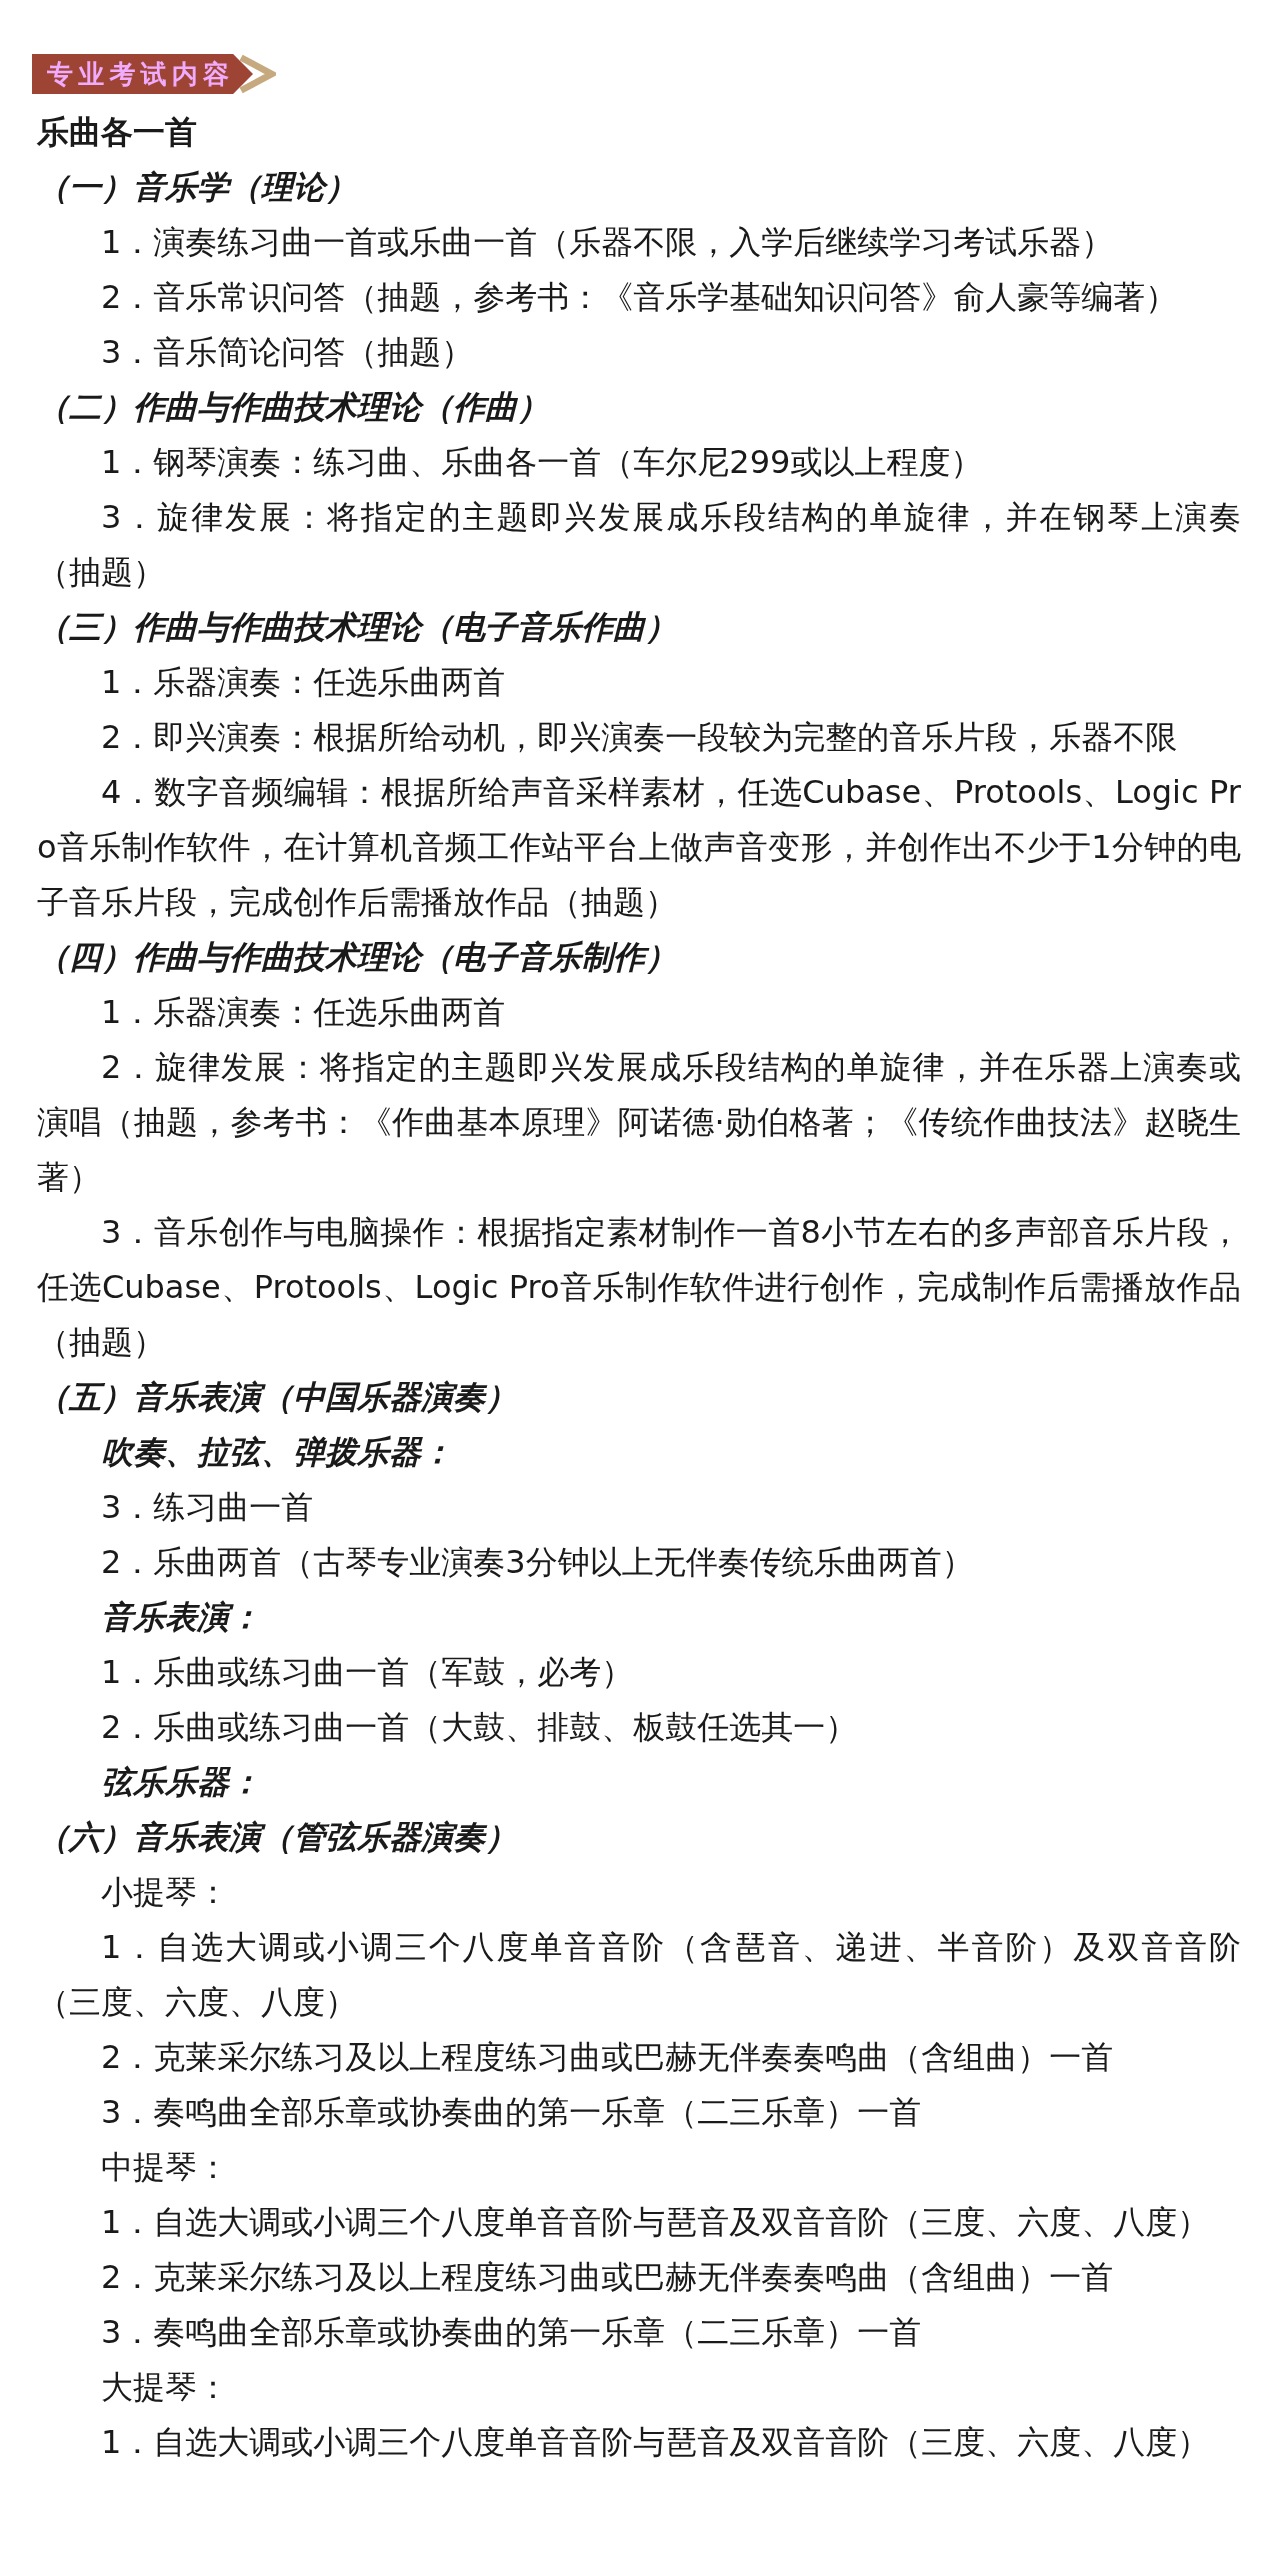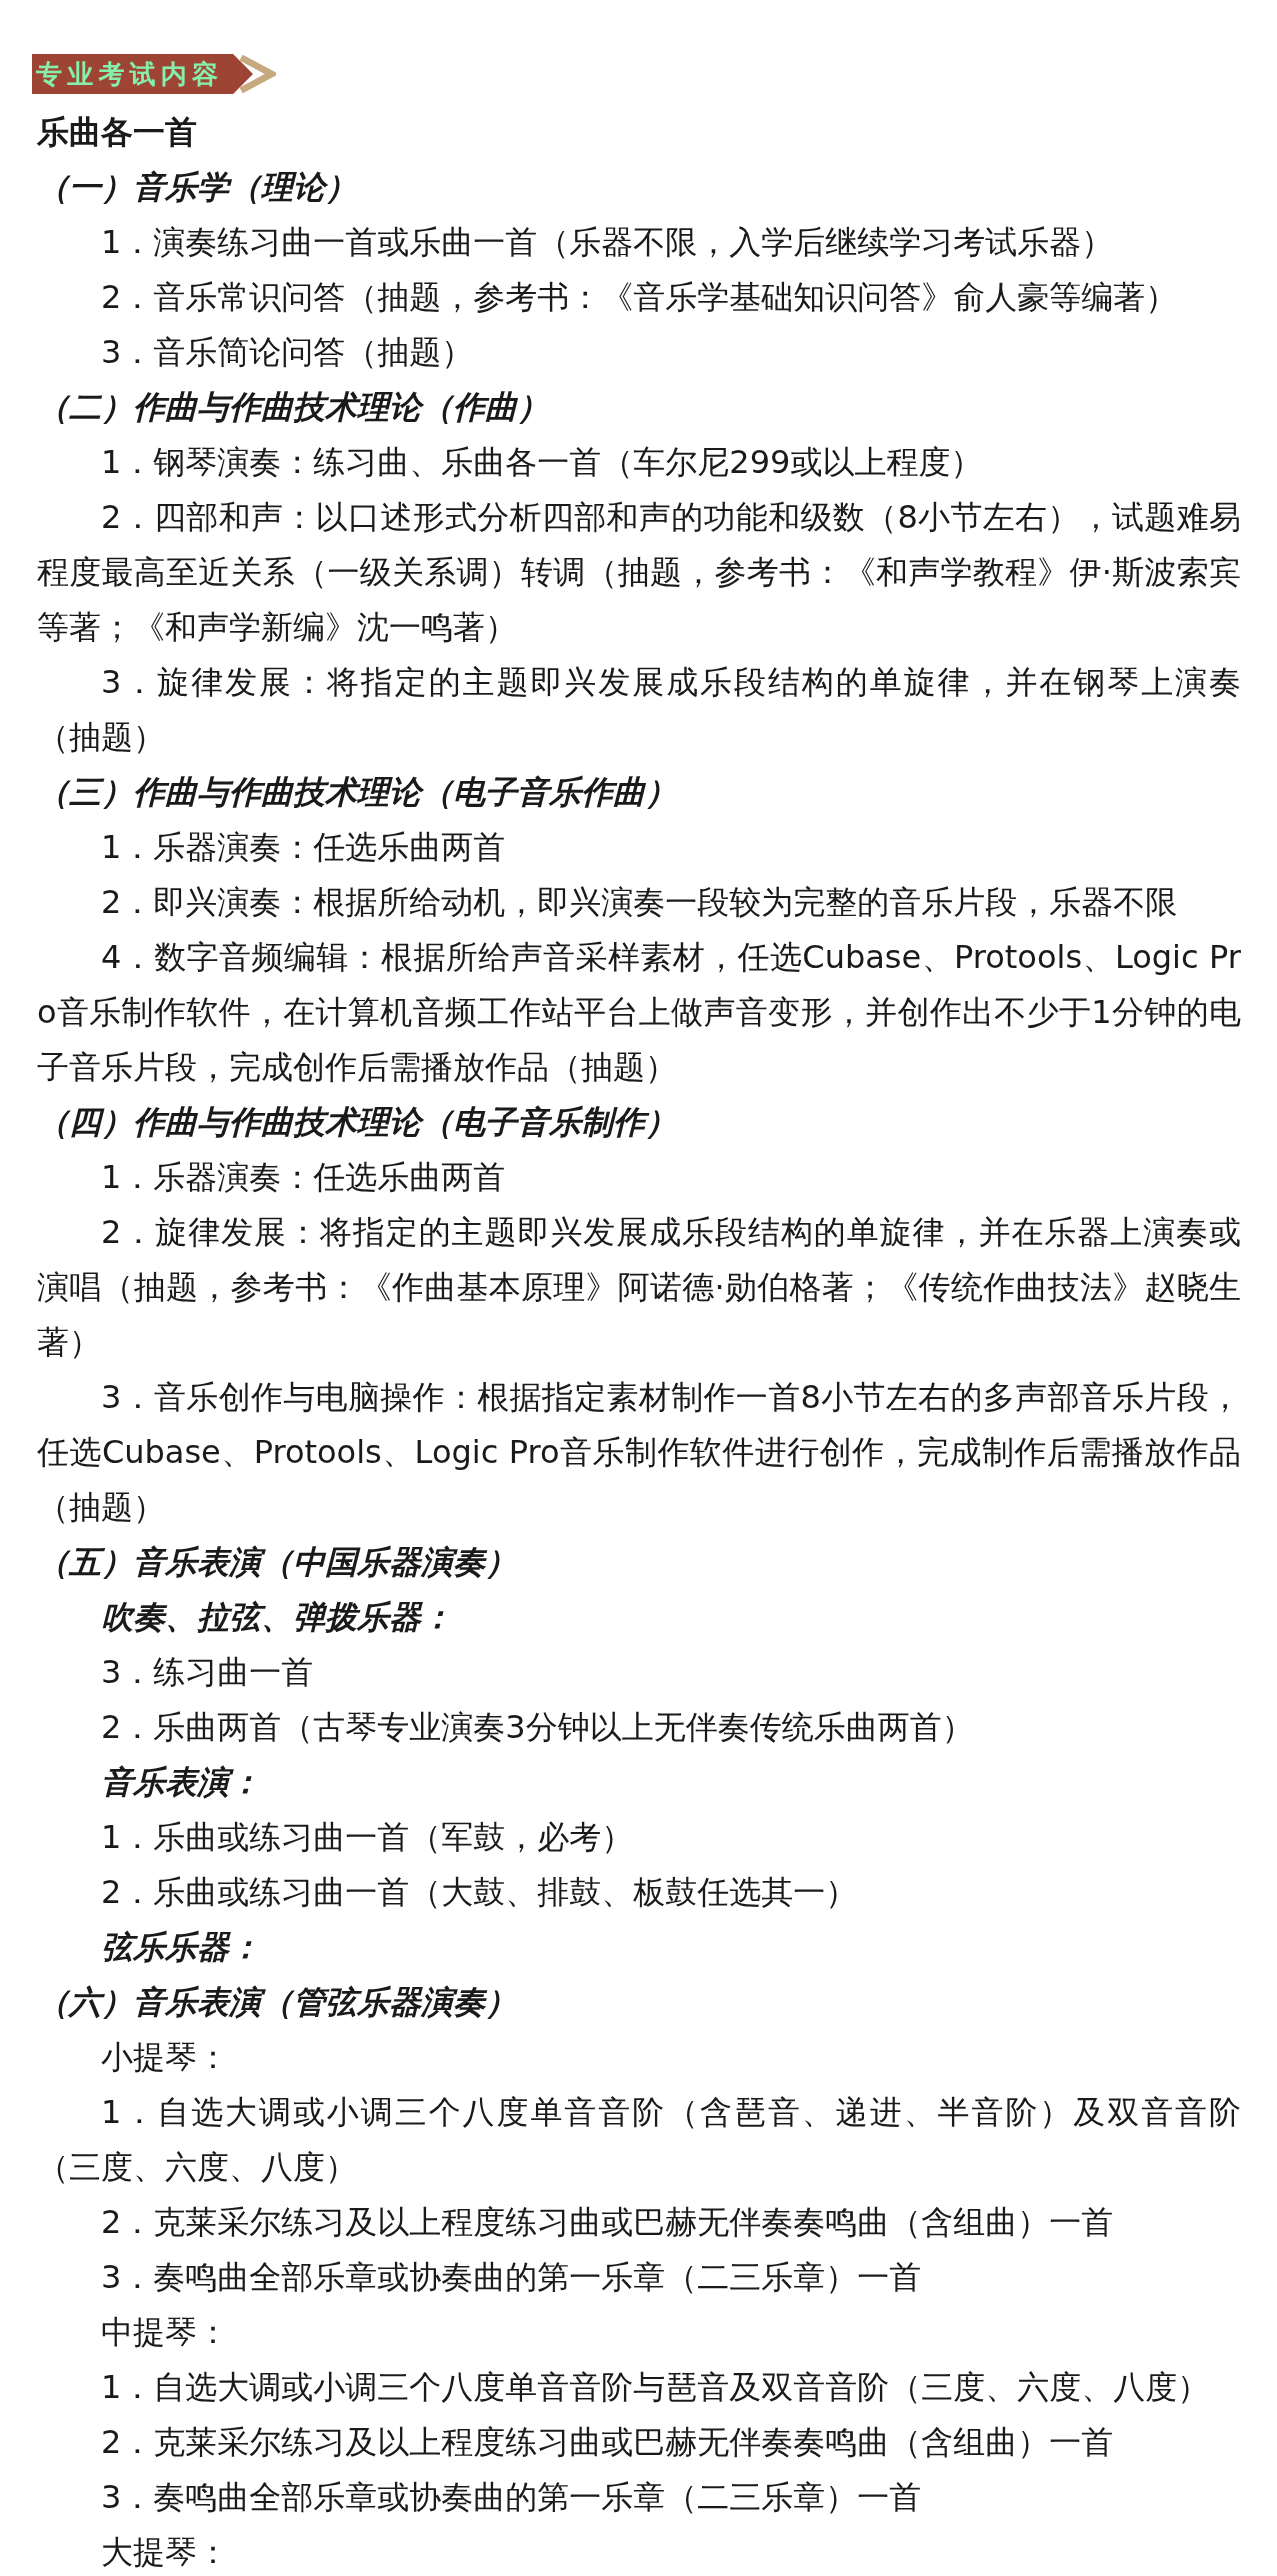--- a/index.html
+++ b/index.html
@@ -21,24 +21,24 @@
   .banner-red {
     position: absolute;
     left: 0; top: 0;
     width: 221px; height: 40px;
     background: #9E4434;
     clip-path: polygon(0 0, 91% 0, 100% 50%, 91% 100%, 0 100%);
   }
   .banner-red span {
     display: block;
     line-height: 40px;
-    padding-left: 4px;
+    padding-left: 15px;
     font-size: 26px;
     font-weight: bold;
-    color: #86efac;
+    color: #f0abfc;
     letter-spacing: 5.2px;
     white-space: nowrap;
   }
   .chevron {
     position: absolute;
     left: 207px; top: 0;
   }
   
   .content {
     margin: 11.3px 37px 0 37px;
@@ -73,21 +73,20 @@
   <section>
     <p class="h">（一）音乐学（理论）</p>
     <p class="indent">1．演奏练习曲一首或乐曲一首（乐器不限，入学后继续学习考试乐器）</p>
     <p class="indent">2．音乐常识问答（抽题，参考书：《音乐学基础知识问答》俞人豪等编著）</p>
     <p class="indent">3．音乐简论问答（抽题）</p>
   </section>
 
   <section>
     <p class="h">（二）作曲与作曲技术理论（作曲）</p>
     <p class="indent">1．钢琴演奏：练习曲、乐曲各一首（车尔尼299或以上程度）</p>
-    <p class="indent">2．四部和声：以口述形式分析四部和声的功能和级数（8小节左右），试题难易程度最高至近关系（一级关系调）转调（抽题，参考书：《和声学教程》伊·斯波索宾等著；《和声学新编》沈一鸣著）</p>
     <p class="indent">3．旋律发展：将指定的主题即兴发展成乐段结构的单旋律，并在钢琴上演奏（抽题）</p>
   </section>
 
   <section>
     <p class="h">（三）作曲与作曲技术理论（电子音乐作曲）</p>
     <p class="indent">1．乐器演奏：任选乐曲两首</p>
     <p class="indent">2．即兴演奏：根据所给动机，即兴演奏一段较为完整的音乐片段，乐器不限</p>
     <p class="indent">4．数字音频编辑：根据所给声音采样素材，任选Cubase、Protools、Logic  Pro音乐制作软件，在计算机音频工作站平台上做声音变形，并创作出不少于1分钟的电子音乐片段，完成创作后需播放作品（抽题）</p>
   </section>
 

